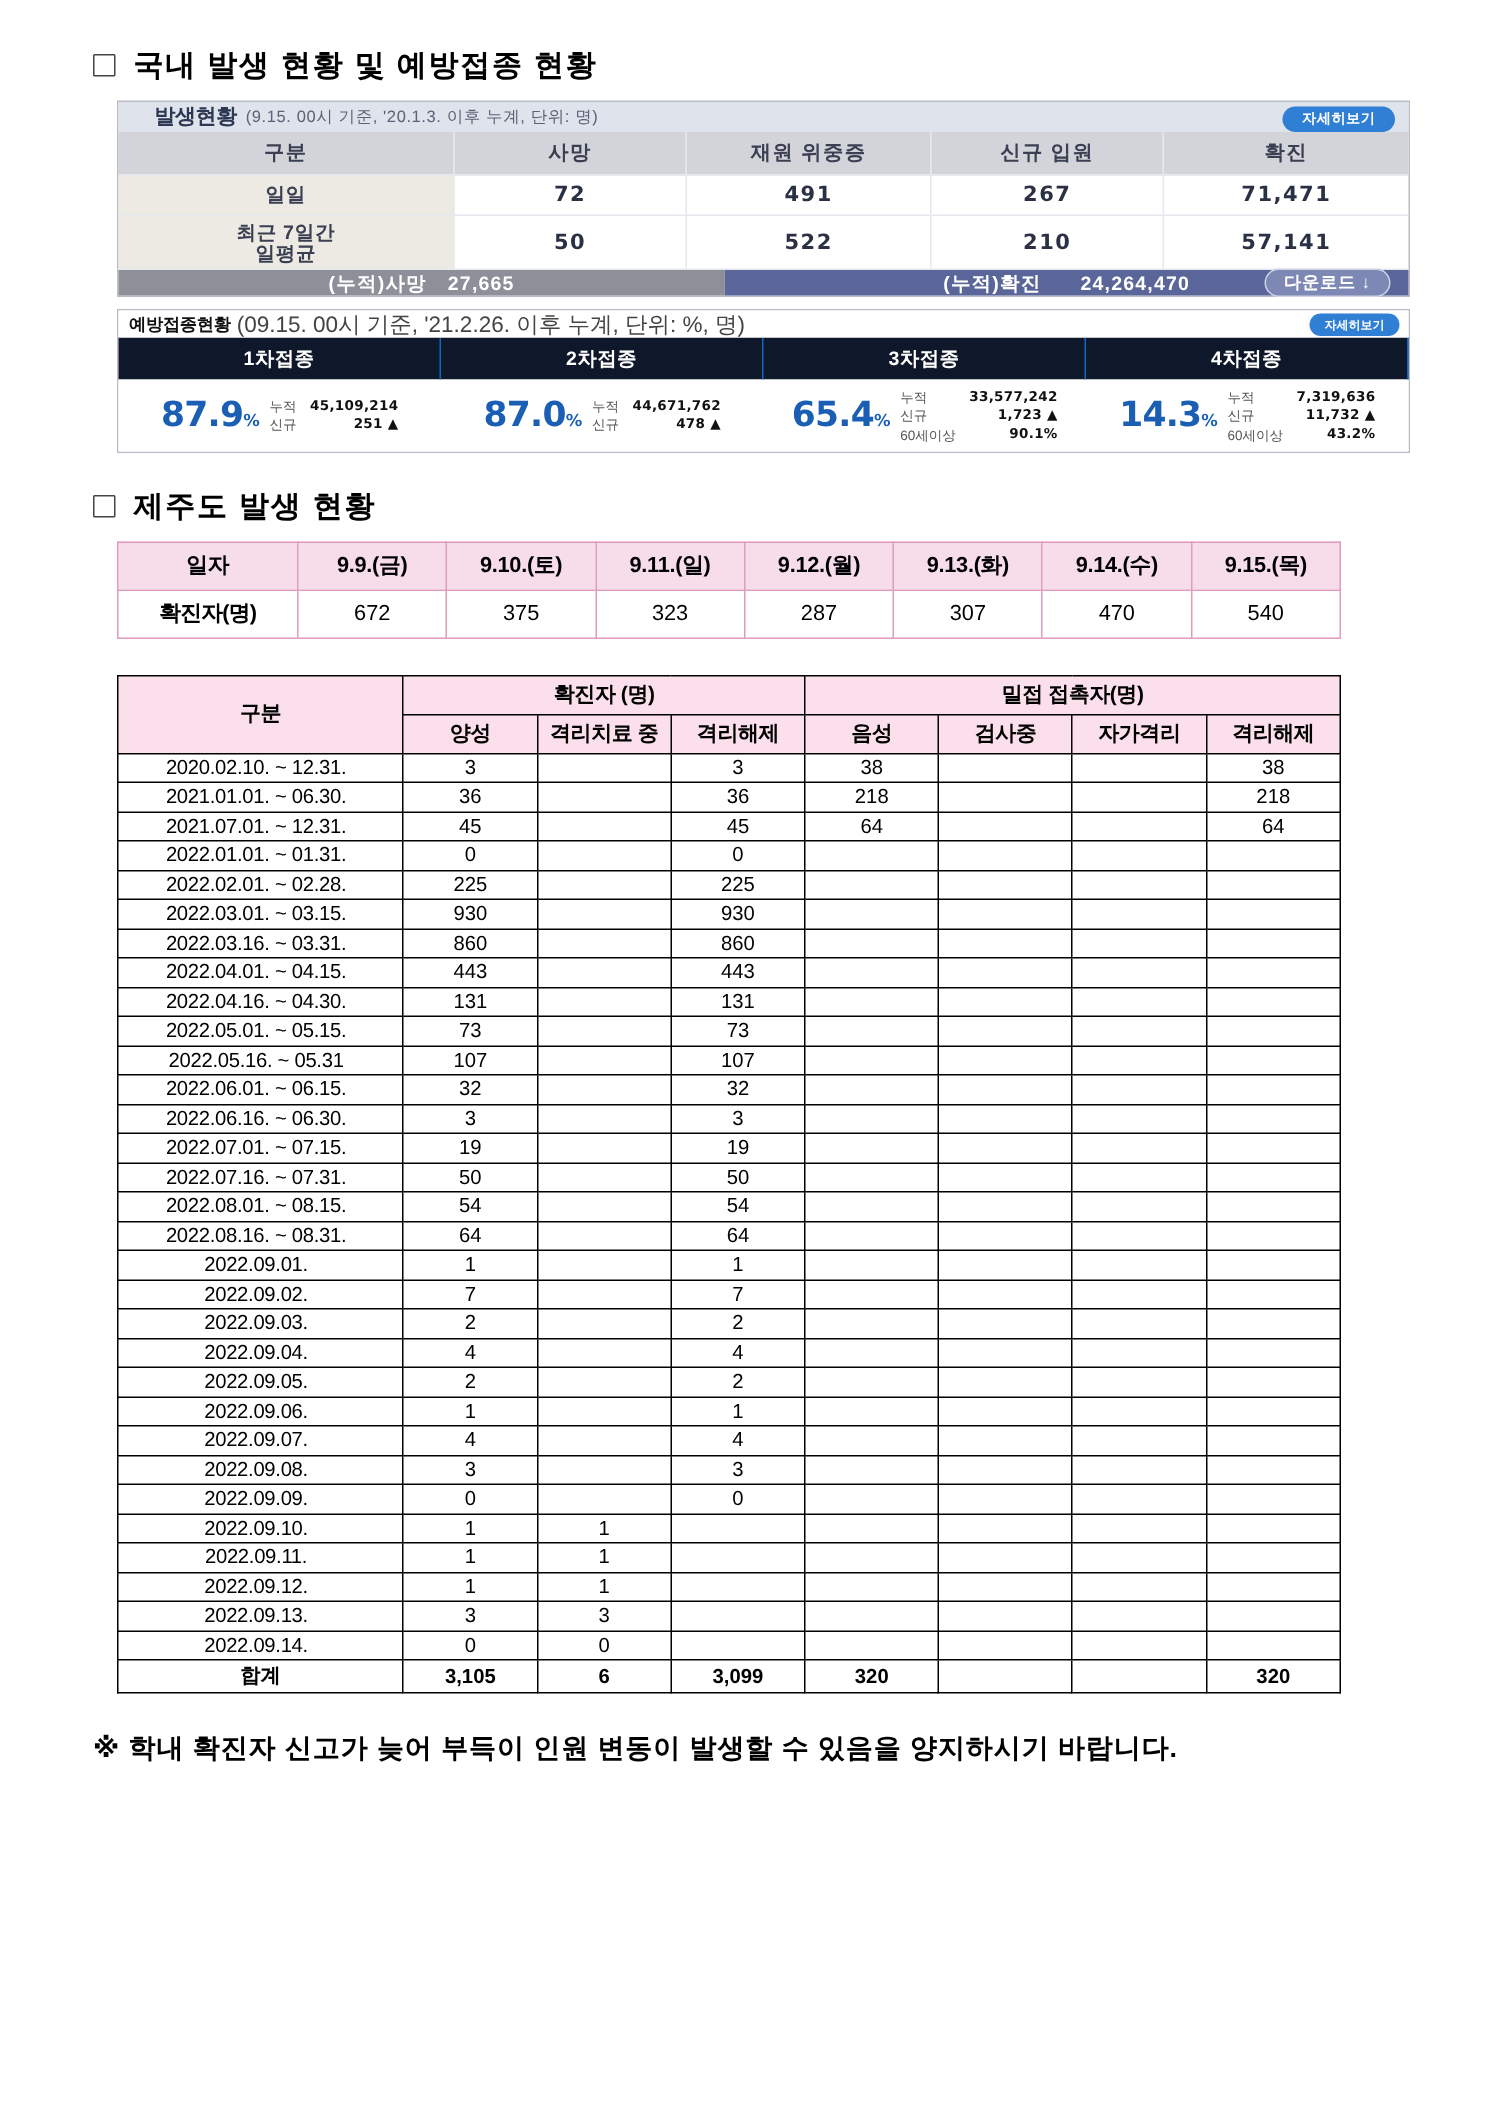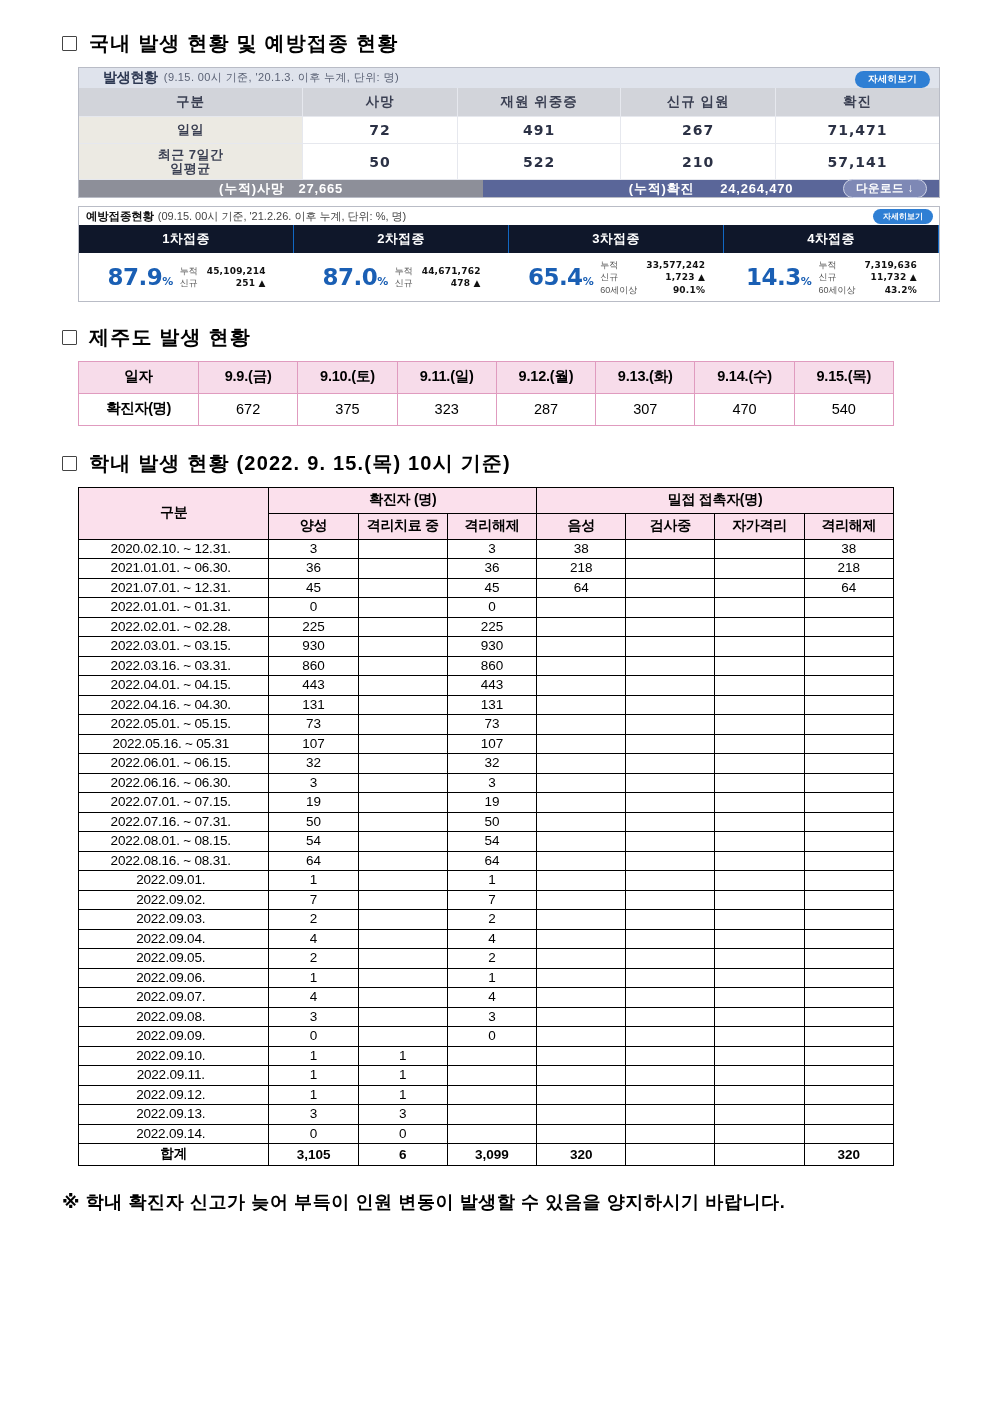--- a/index.html
+++ b/index.html
@@ -177,21 +177,21 @@
     box-sizing: border-box;
     background: #fff;
   }
   .cap2-top .t1 {
     font-size: 11.5px;
     font-weight: bold;
     color: #111;
     letter-spacing: -0.2px;
   }
   .cap2-top .t2 {
-    font-size: 11px;
+    font-size: 15px;
     color: #444;
     margin-left: 4px;
   }
   .detail-pill2 {
     position: absolute;
     right: 6px;
     top: 2px;
     background: #2f7fd4;
     color: #fff;
     font-size: 8px;
@@ -487,24 +487,20 @@
         <td>287</td>
         <td>307</td>
         <td>470</td>
         <td>540</td>
       </tr>
     </tbody>
   </table>
 
   <div class="gap-b"></div>
 
-  <div class="section-head">
-    <div class="sq"></div>
-    <div class="section-title">학내 발생 현황 (2022. 9. 15.(목) 10시 기준)</div>
-  </div>
 
   <table class="maint">
     <colgroup>
       <col class="cperiod">
         <col class="cnum">
         <col class="cnum">
         <col class="cnum">
       <col class="cnum">
         <col class="cnum">
         <col class="cnum">

